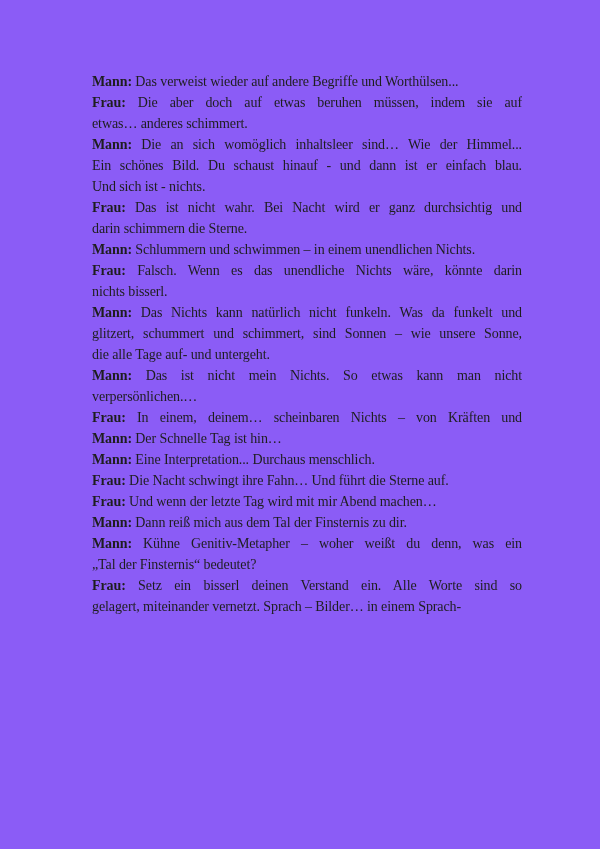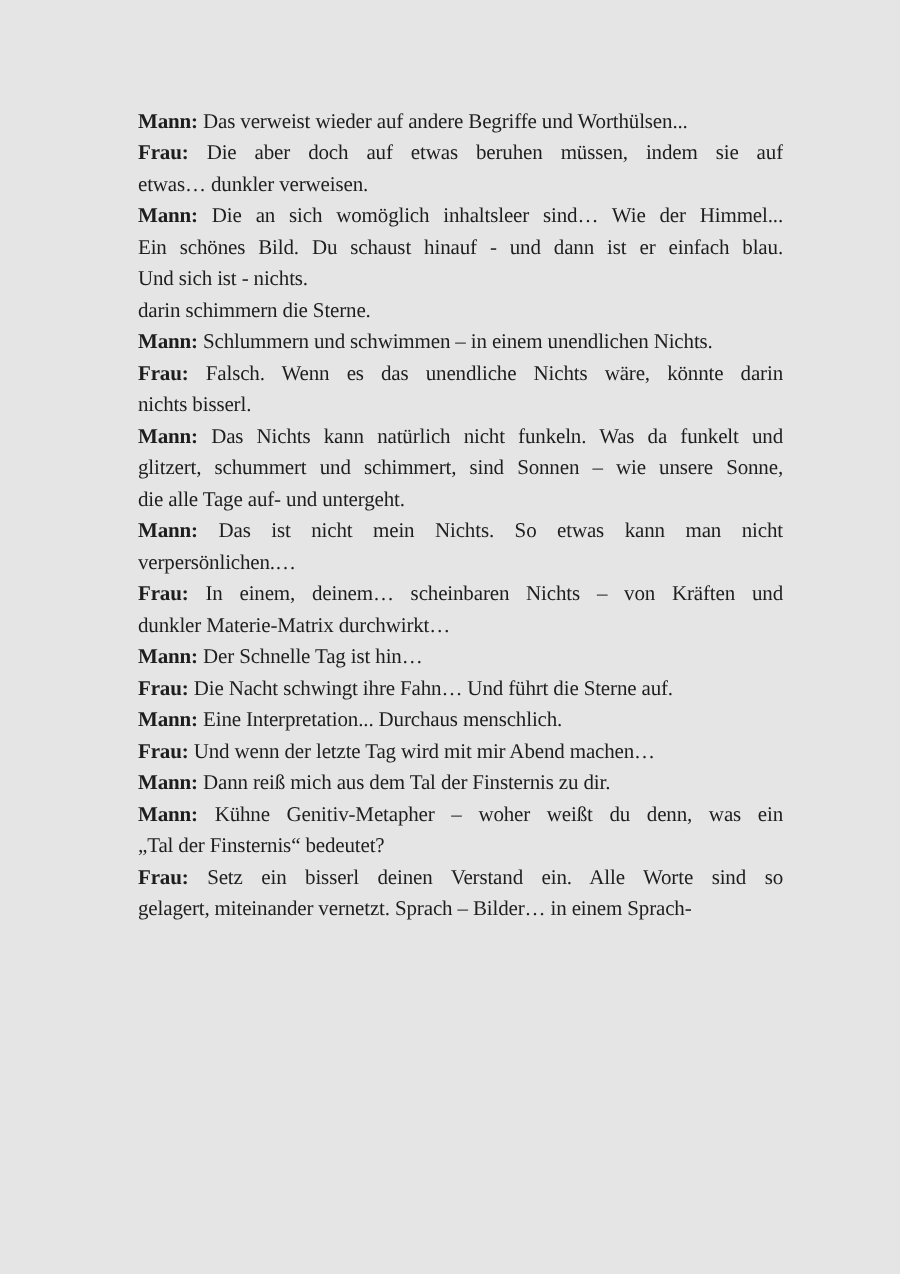--- a/index.html
+++ b/index.html
@@ -10,21 +10,21 @@
       width: 600px;
       height: 849px;
       background: #ffffff;
       position: relative;
       overflow: hidden;
       font-family: "Liberation Serif", "DejaVu Serif", serif;
     }
     .page {
       position: absolute;
       inset: 0;
-      background: #e5e5e5;
+      background: #8b5cf6;
     }
     .text-block {
       position: absolute;
       left: 92px;
       top: 71px;
       width: 430px;
       color: #1e1e1e;
       font-size: 14px;
       line-height: 21px;
       letter-spacing: -0.1px;
@@ -43,38 +43,38 @@
       font-weight: bold;
     }
   </style>
 </head>
 <body>
 
 <div class="page">
   <div class="text-block" style="color: rgb(30, 30, 30);">
       <div class="line last"><span class="speaker">Mann:</span> Das verweist wieder auf andere Begriffe und Worthülsen...</div>
       <div class="line"><span class="speaker">Frau:</span> Die aber doch auf etwas beruhen müssen, indem sie auf</div>
-      <div class="line last">etwas… dunkler verweisen.</div>
+      <div class="line last">etwas… anderes schimmert.</div>
       <div class="line"><span class="speaker">Mann:</span> Die an sich womöglich inhaltsleer sind… Wie der Himmel...</div>
       <div class="line">Ein schönes Bild. Du schaust hinauf - und dann ist er einfach blau.</div>
       <div class="line last">Und sich ist - nichts.</div>
+      <div class="line"><span class="speaker">Frau:</span> Das ist nicht wahr. Bei Nacht wird er ganz durchsichtig und</div>
       <div class="line last">darin schimmern die Sterne.</div>
       <div class="line last"><span class="speaker">Mann:</span> Schlummern und schwimmen – in einem unendlichen Nichts.</div>
       <div class="line"><span class="speaker">Frau:</span> Falsch. Wenn es das unendliche Nichts wäre, könnte darin</div>
       <div class="line last">nichts bisserl.</div>
       <div class="line"><span class="speaker">Mann:</span> Das Nichts kann natürlich nicht funkeln. Was da funkelt und</div>
       <div class="line">glitzert, schummert und schimmert, sind Sonnen – wie unsere Sonne,</div>
       <div class="line last">die alle Tage auf- und untergeht.</div>
       <div class="line"><span class="speaker">Mann:</span> Das ist nicht mein Nichts. So etwas kann man nicht</div>
       <div class="line last">verpersönlichen.…</div>
       <div class="line"><span class="speaker">Frau:</span> In einem, deinem… scheinbaren Nichts – von Kräften und</div>
-      <div class="line last">dunkler Materie-Matrix durchwirkt…</div>
       <div class="line last"><span class="speaker">Mann:</span> Der Schnelle Tag ist hin…</div>
+      <div class="line last"><span class="speaker">Mann:</span> Eine Interpretation... Durchaus menschlich.</div>
       <div class="line last"><span class="speaker">Frau:</span> Die Nacht schwingt ihre Fahn… Und führt die Sterne auf.</div>
-      <div class="line last"><span class="speaker">Mann:</span> Eine Interpretation... Durchaus menschlich.</div>
       <div class="line last"><span class="speaker">Frau:</span> Und wenn der letzte Tag wird mit mir Abend machen…</div>
       <div class="line last"><span class="speaker">Mann:</span> Dann reiß mich aus dem Tal der Finsternis zu dir.</div>
       <div class="line"><span class="speaker">Mann:</span> Kühne Genitiv-Metapher – woher weißt du denn, was ein</div>
       <div class="line last">„Tal der Finsternis“ bedeutet?</div>
       <div class="line"><span class="speaker">Frau:</span> Setz ein bisserl deinen Verstand ein. Alle Worte sind so</div>
       <div class="line last">gelagert, miteinander vernetzt. Sprach – Bilder… in einem Sprach-</div>
     </div>
 </div>
 
 </body></html>

